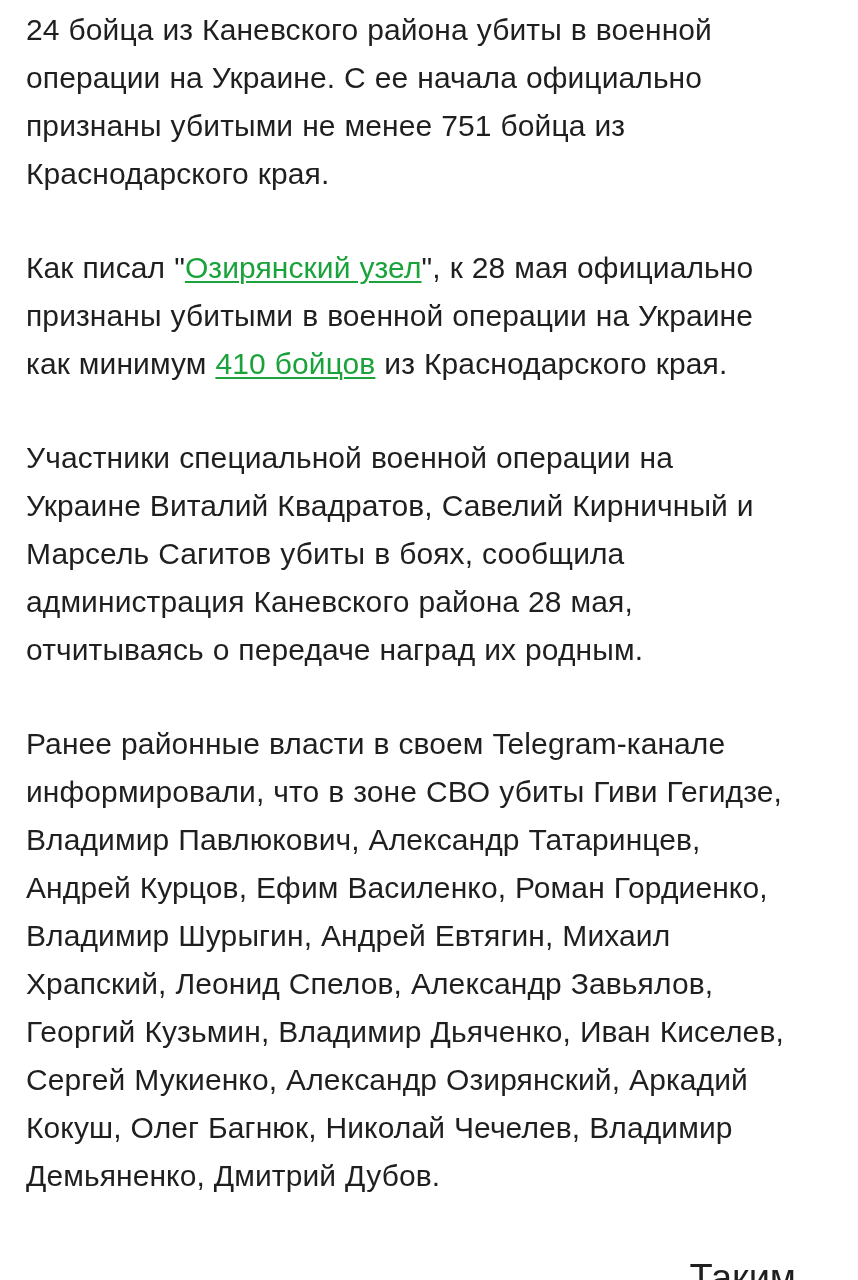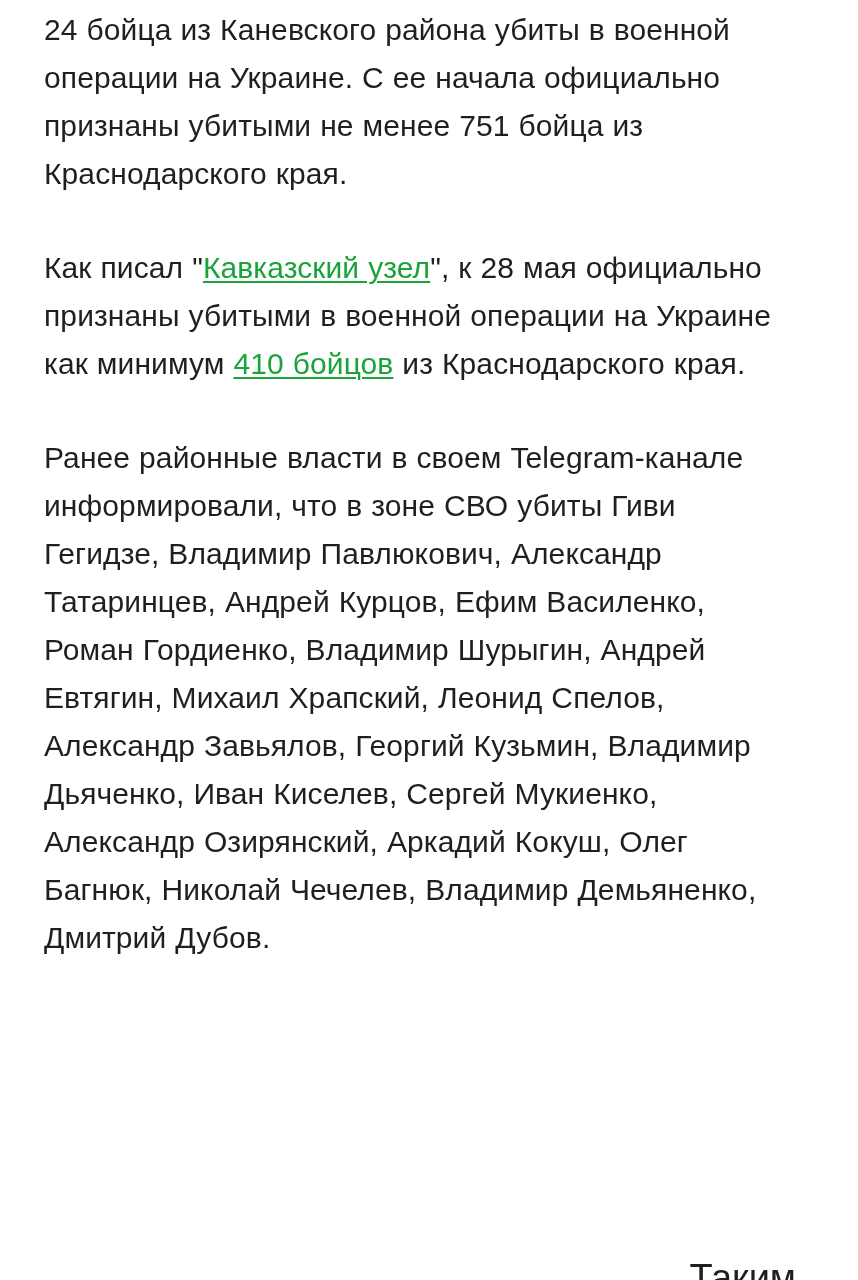--- a/index.html
+++ b/index.html
@@ -11,21 +11,21 @@
     width: 858px;
     min-height: 1280px;
     font-family: "Liberation Sans", sans-serif;
     color: #202124;
     -webkit-font-smoothing: antialiased;
   }
   .page {
     width: 858px;
     min-height: 1280px;
     box-sizing: border-box;
-    padding: 6px 62px 0 44px;
+    padding: 6px 62px 0 26px;
     position: relative;
     overflow: hidden;
   }
   p.para {
     font-size: 30px;
     line-height: 48px;
     margin: 0 0 46px 0;
     color: #1f1f1f;
     letter-spacing: 0.1px;
     word-spacing: 0.5px;
@@ -53,23 +53,26 @@
 </head>
 <body>
 
 <div class="page">
 
   <p class="para">
     <span>24 бойца из Каневского района убиты в военной операции на Украине. С ее начала официально признаны убитыми не менее 751 бойца из Краснодарского края.</span>
   </p>
 
   <p class="para">
-    <span>Как писал "</span><a class="inline-link" href="#">Кавказский узел</a><span>", к 28 мая официально признаны убитыми в военной операции на Украине как минимум </span><a class="inline-link" href="#">410 бойцов</a><span> из Краснодарского края.</span>
+    <span>Как писал "</span><a class="inline-link" href="#">Озирянский узел</a><span>", к 28 мая официально признаны убитыми в военной операции на Украине как минимум </span><a class="inline-link" href="#">410 бойцов</a><span> из Краснодарского края.</span>
   </p>
 
+  <p class="para">
+    <span>Участники специальной военной  операции на Украине Виталий Квадратов, Савелий Кирничный и Марсель Сагитов убиты в боях, сообщила администрация Каневского района 28 мая, отчитываясь о передаче наград их родным.</span>
+  </p>
 
   <p class="para tight">
     <span>Ранее районные власти в своем Telegram-канале информировали, что в зоне СВО убиты Гиви Гегидзе, Владимир Павлюкович, Александр Татаринцев, Андрей Курцов, Ефим Василенко, Роман Гордиенко, Владимир Шурыгин, Андрей Евтягин, Михаил Храпский, Леонид Спелов, Александр Завьялов, Георгий Кузьмин, Владимир Дьяченко, Иван Киселев, Сергей Мукиенко, Александр Озирянский, Аркадий Кокуш, Олег Багнюк, Николай Чечелев, Владимир Демьяненко, Дмитрий Дубов.</span>
   </p>
 
   <div class="scroll-hint">
     <span>Таким</span>
   </div>
 
 </div>

